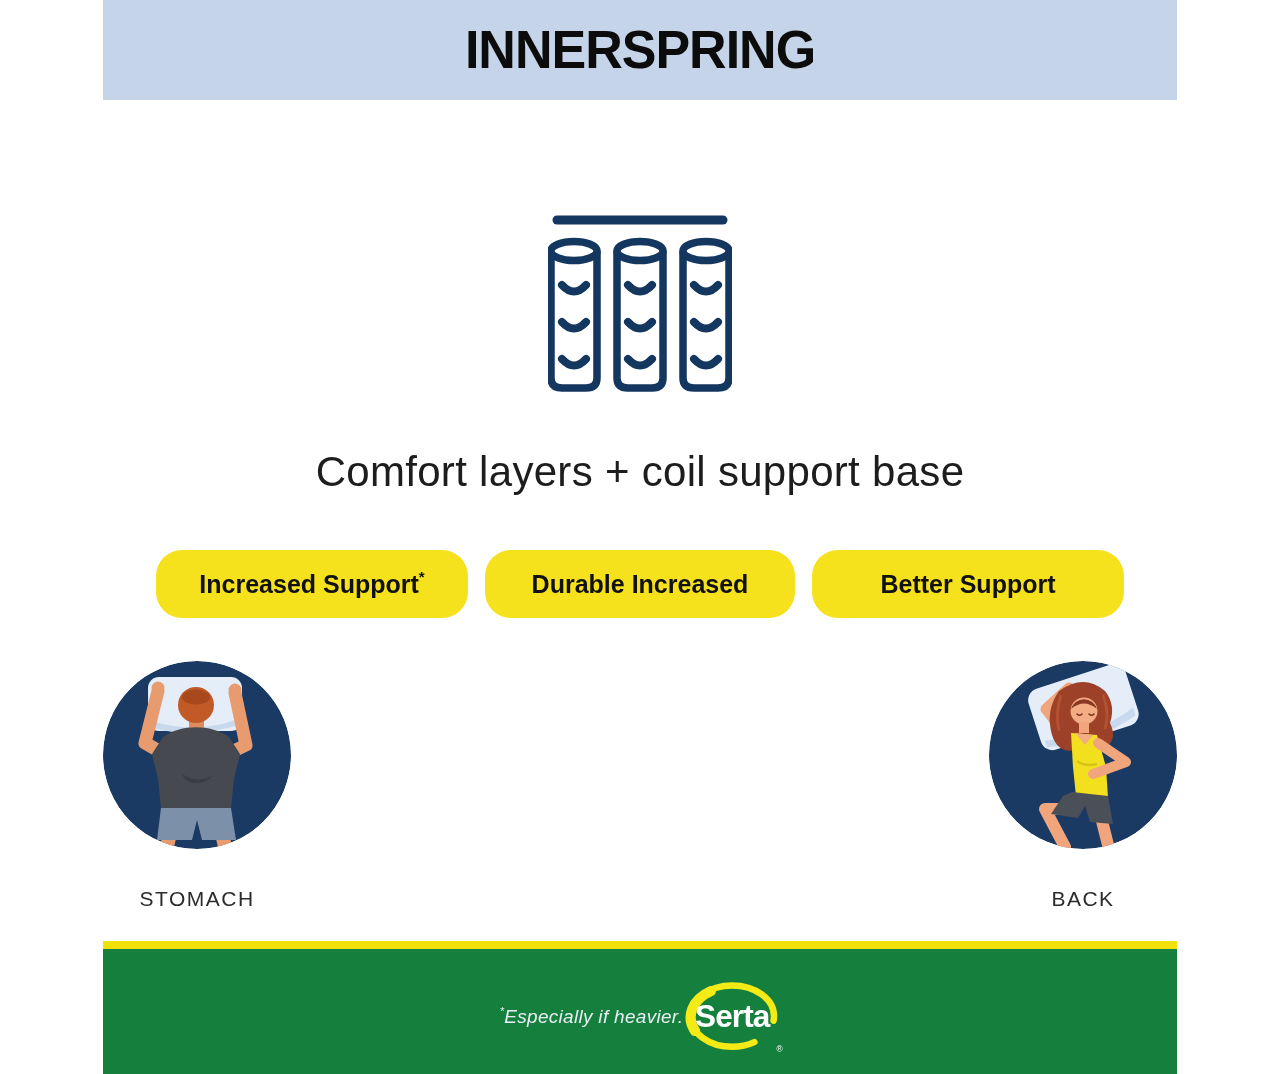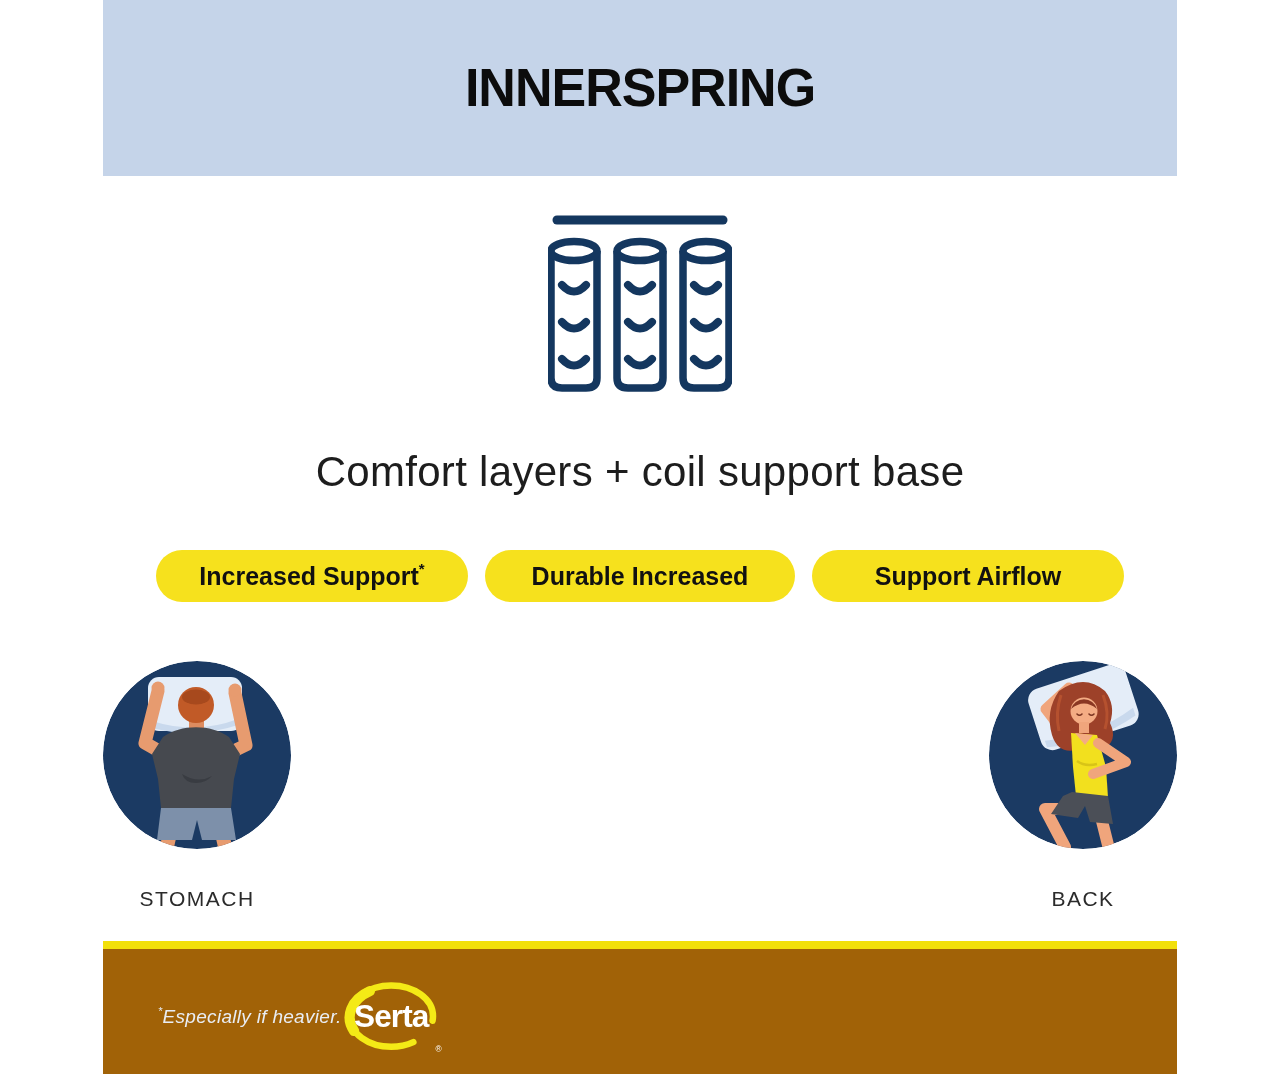--- a/index.html
+++ b/index.html
@@ -2,54 +2,54 @@
 <html><head>
 <meta charset="utf-8">
 <style>
   * { margin:0; padding:0; box-sizing:border-box; }
   html,body { background:#ffffff; }
   body { font-family:"Liberation Sans", sans-serif; }
   .page { position:relative; width:1280px; height:1074px; background:#ffffff; overflow:hidden; }
   .content { position:absolute; left:103px; top:0; width:1074px; height:1074px; }
 
   
-  .header-band { position:absolute; top:0; left:0; width:100%; height:176px;
+  .header-band { position:absolute; top:0; left:0; width:100%; height:100px;
     background:#c5d4e9; display:flex; align-items:center; justify-content:center; }
   .title { font-size:52px; font-weight:800; letter-spacing:-1px; color:#0c0c0c;
     transform:scaleY(1.02); }
 
   
   .coil-wrap { position:absolute; top:212px; left:445px; width:184px; height:180px; }
 
   
   .caption { position:absolute; top:448px; left:0; width:100%; text-align:center;
     font-size:42px; font-weight:400; letter-spacing:0.3px; color:#1d1d1d; }
 
   
   .pills { position:absolute; top:550px; left:0; width:100%;
     display:flex; justify-content:center; gap:17px; }
-  .pill { height:52px; border-radius:26px; background:#f6e11d;
+  .pill { height:68px; border-radius:26px; background:#f6e11d;
     display:flex; align-items:center; justify-content:center;
     font-size:25px; font-weight:700; color:#111111; }
   .pill-1 { width:312px; } .pill-2 { width:310px; } .pill-3 { width:312px; }
   .pill sup { font-size:15px; line-height:0; position:relative; top:-7px; }
 
   
   .positions { position:absolute; top:661px; left:0; width:100%;
     display:flex; justify-content:space-between; gap:31px; }
   .pos-figure { display:flex; flex-direction:column; align-items:center; }
   .pos-figure svg.circle-illo { width:188px; height:188px; display:block; }
   .pos-label { margin-top:38px; font-size:21px; letter-spacing:1.5px;
     color:#2b2b2b; font-weight:400; }
 
   
   .footer { position:absolute; bottom:0; left:0; width:100%; }
   .footer-stripe { height:8px; background:#f2e00a; }
-  .footer-bar { height:125px; background:#a16207; display:flex;
-    align-items:center; justify-content:flex-start; padding:12px 48px 0 55px; }
+  .footer-bar { height:125px; background:#15803d; display:flex;
+    align-items:center; justify-content:center; padding:12px 48px 0 55px; }
   .footnote { color:#e9edf4; font-size:19px; font-style:italic; font-weight:400;
     letter-spacing:0.3px; }
   .footnote sup { font-size:11px; position:relative; top:-1px; }
   .serta-logo { width:104px; height:82px; display:block; }
 </style>
 </head>
 <body>
 
 <div class="page">
   <div class="content">
@@ -95,21 +95,21 @@
     <div class="pills">
       <div class="pill pill-1">
         <span>Increased Support</span>
           <sup>*</sup>
       </div>
       <div class="pill pill-2">
         <span>Durable Increased</span>
           <sup></sup>
       </div>
       <div class="pill pill-3">
-        <span>Support Airflow</span>
+        <span>Better Support</span>
           <sup></sup>
       </div>
     </div>
 
     <div class="positions">
 
       <figure class="pos-figure">
         <svg class="circle-illo" viewBox="0 0 188 188">
           <defs>
               <clipPath id="clipA">

